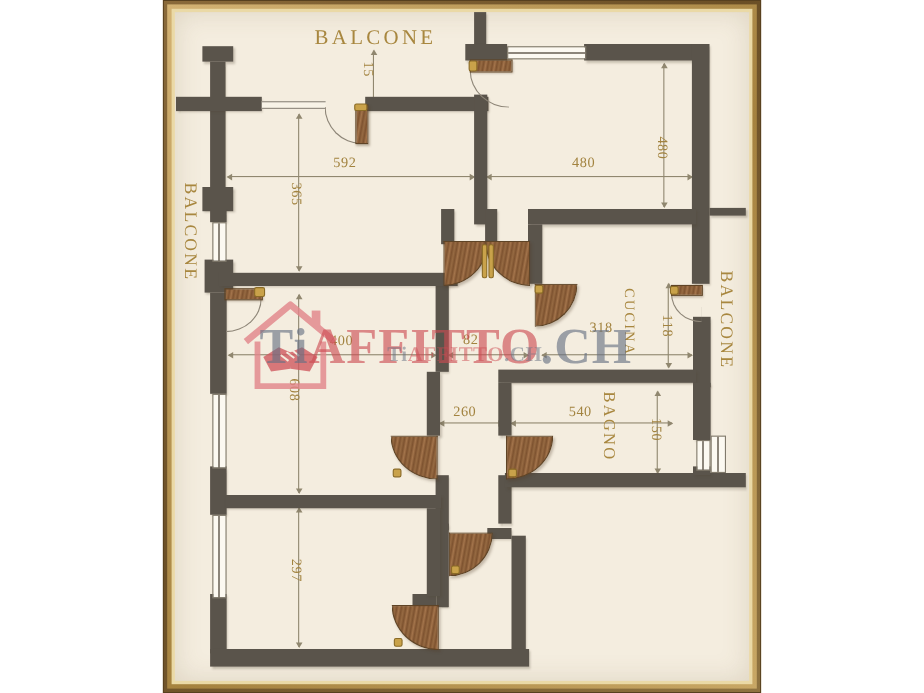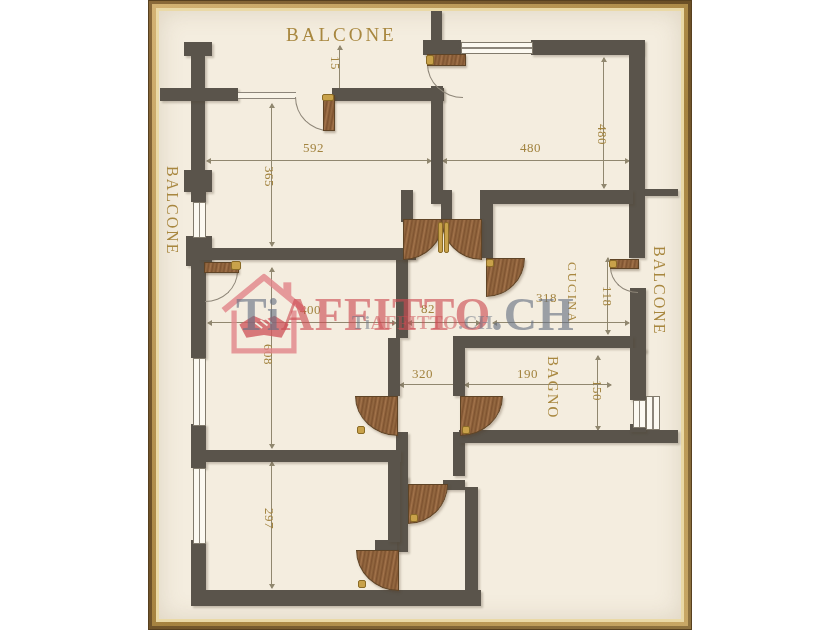--- a/index.html
+++ b/index.html
@@ -167,22 +167,22 @@
   <div class="dl dlv" style="left:327px;top:56px;">15</div>
   <div class="dl" style="left:303px;top:140px;">592</div>
   <div class="dl dlv" style="left:261px;top:166px;">365</div>
   <div class="dl" style="left:520px;top:140px;">480</div>
   <div class="dl dlv" style="left:594px;top:124px;">480</div>
   <div class="dl" style="left:300px;top:302px;">400</div>
   <div class="dl" style="left:421px;top:301px;">82</div>
   <div class="dl" style="left:536px;top:290px;">318</div>
   <div class="dl dlv" style="left:260px;top:344px;">608</div>
   <div class="dl dlv" style="left:599px;top:286px;">118</div>
-  <div class="dl" style="left:412px;top:366px;">320</div>
-  <div class="dl" style="left:517px;top:366px;">190</div>
+  <div class="dl" style="left:412px;top:366px;">260</div>
+  <div class="dl" style="left:517px;top:366px;">540</div>
   <div class="dl dlv" style="left:589px;top:380px;">150</div>
   <div class="dl dlv" style="left:261px;top:508px;">297</div>
 
   <div class="room-label" style="left:286px;top:24px;font-size:19px;">BALCONE</div>
   <div class="room-label rl-v" style="left:163px;top:166px;font-size:16px;letter-spacing:2px;">BALCONE</div>
   <div class="room-label rl-v" style="left:650px;top:246px;font-size:16px;letter-spacing:2px;">BALCONE</div>
   <div class="room-label rl-v" style="left:564px;top:262px;font-size:13px;letter-spacing:2px;">CUCINA</div>
   <div class="room-label rl-v" style="left:544px;top:356px;font-size:15px;letter-spacing:2px;">BAGNO</div>
 
   <svg id="wm-logo" viewBox="0 0 100 100">

